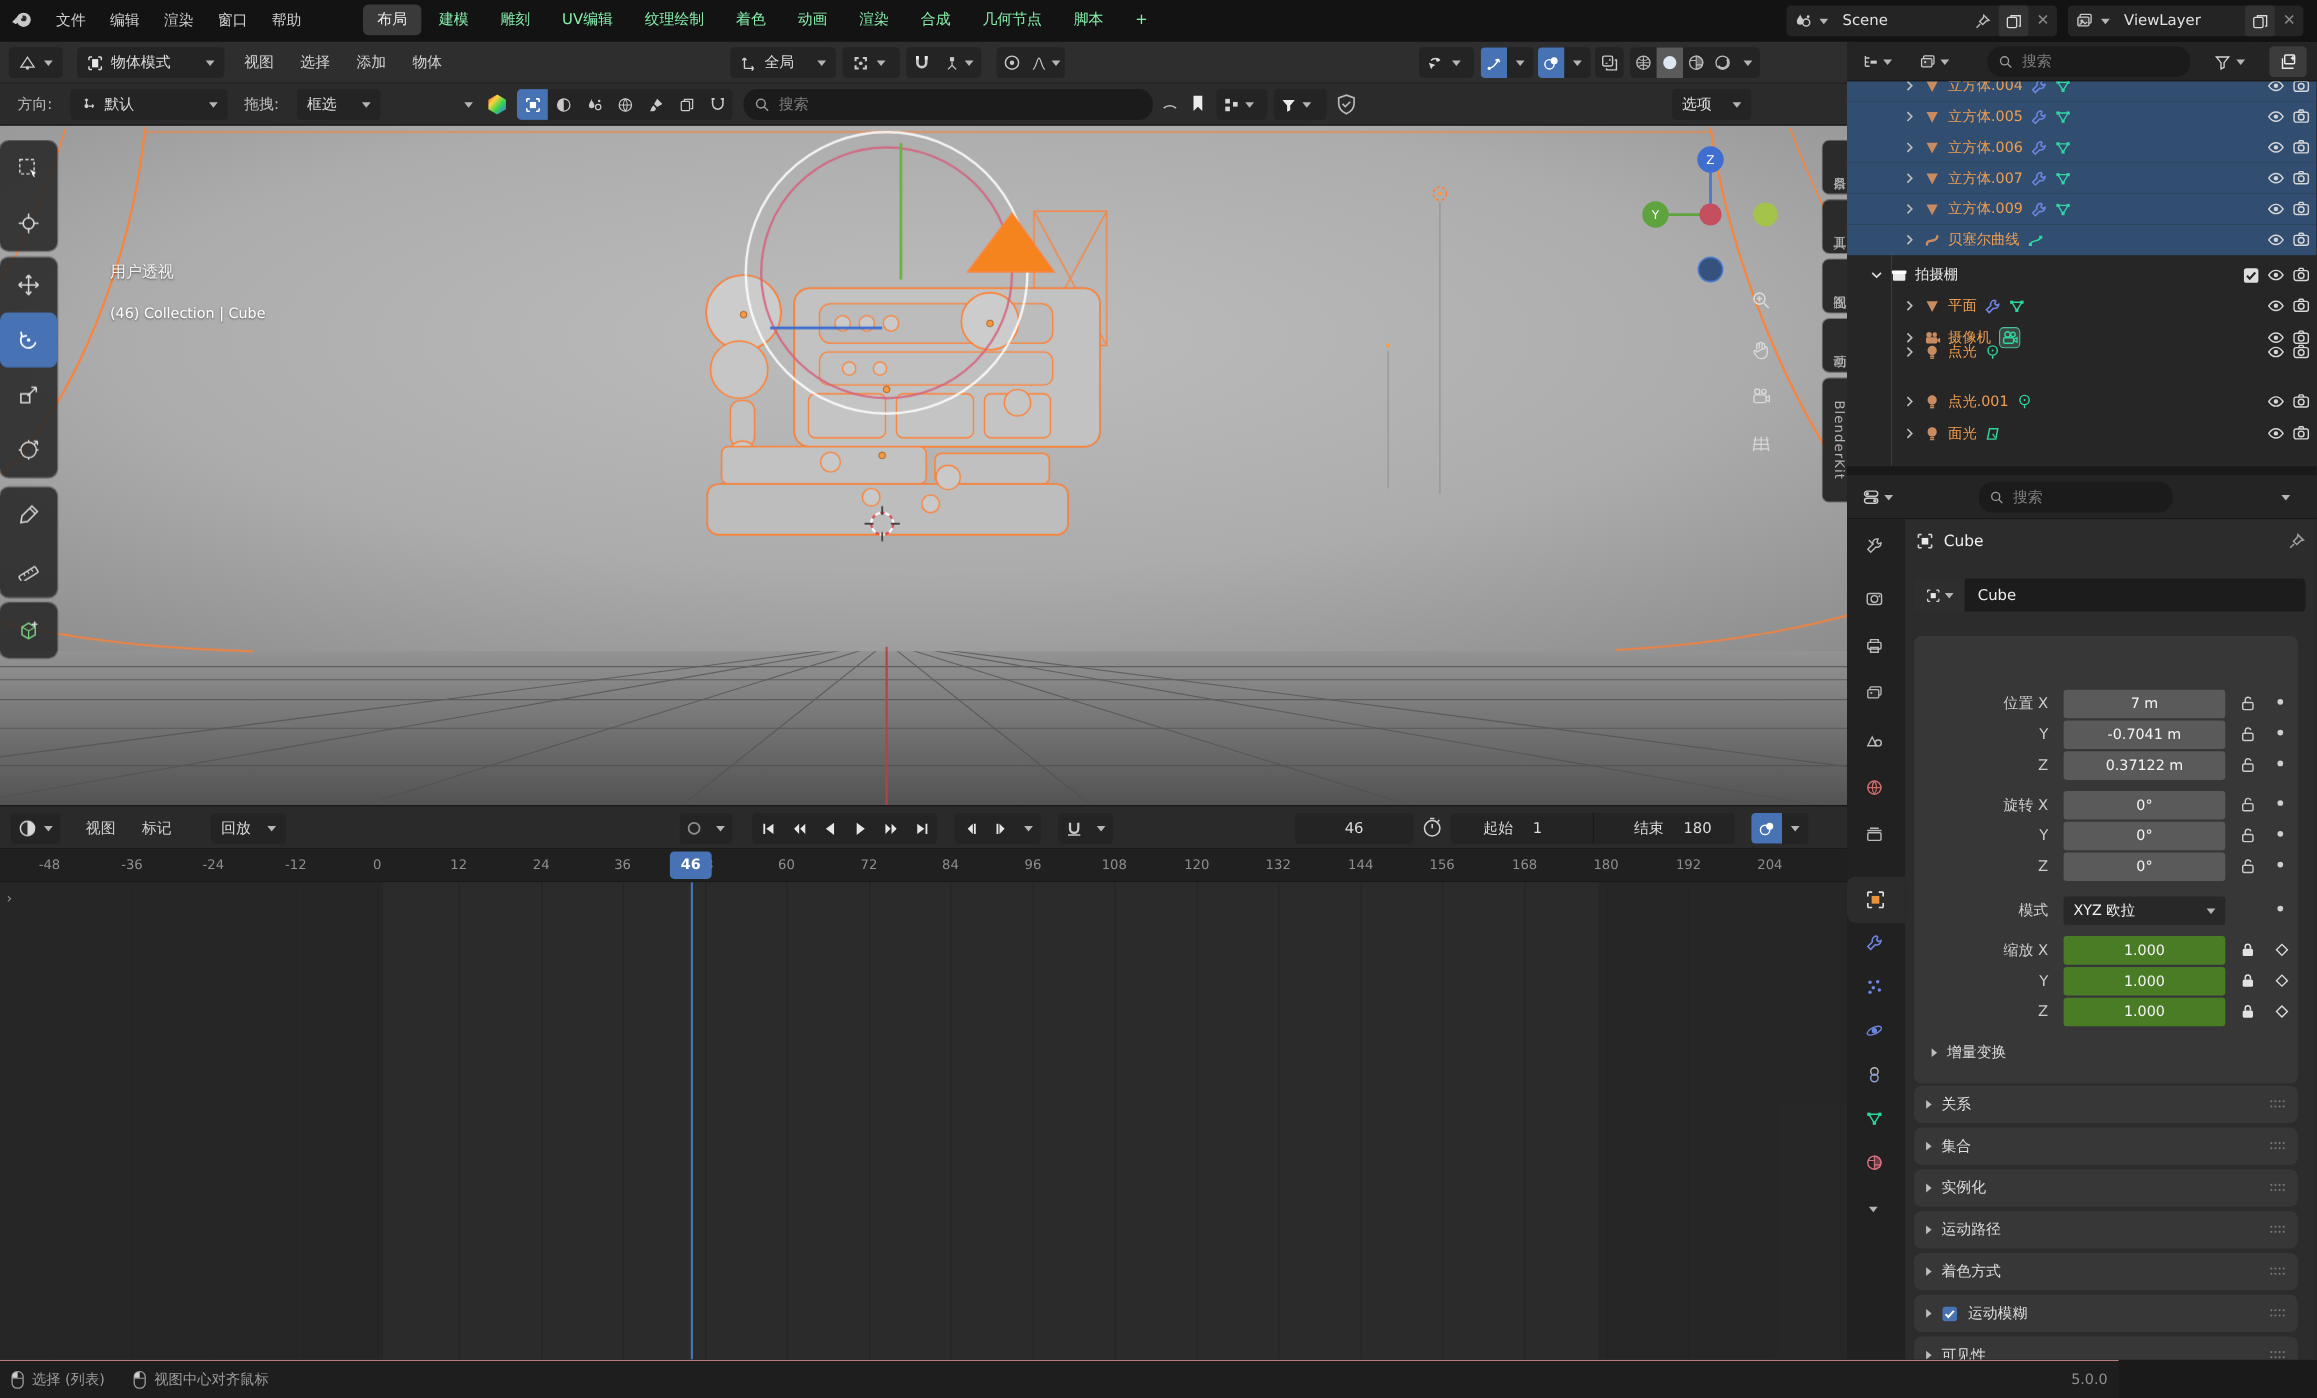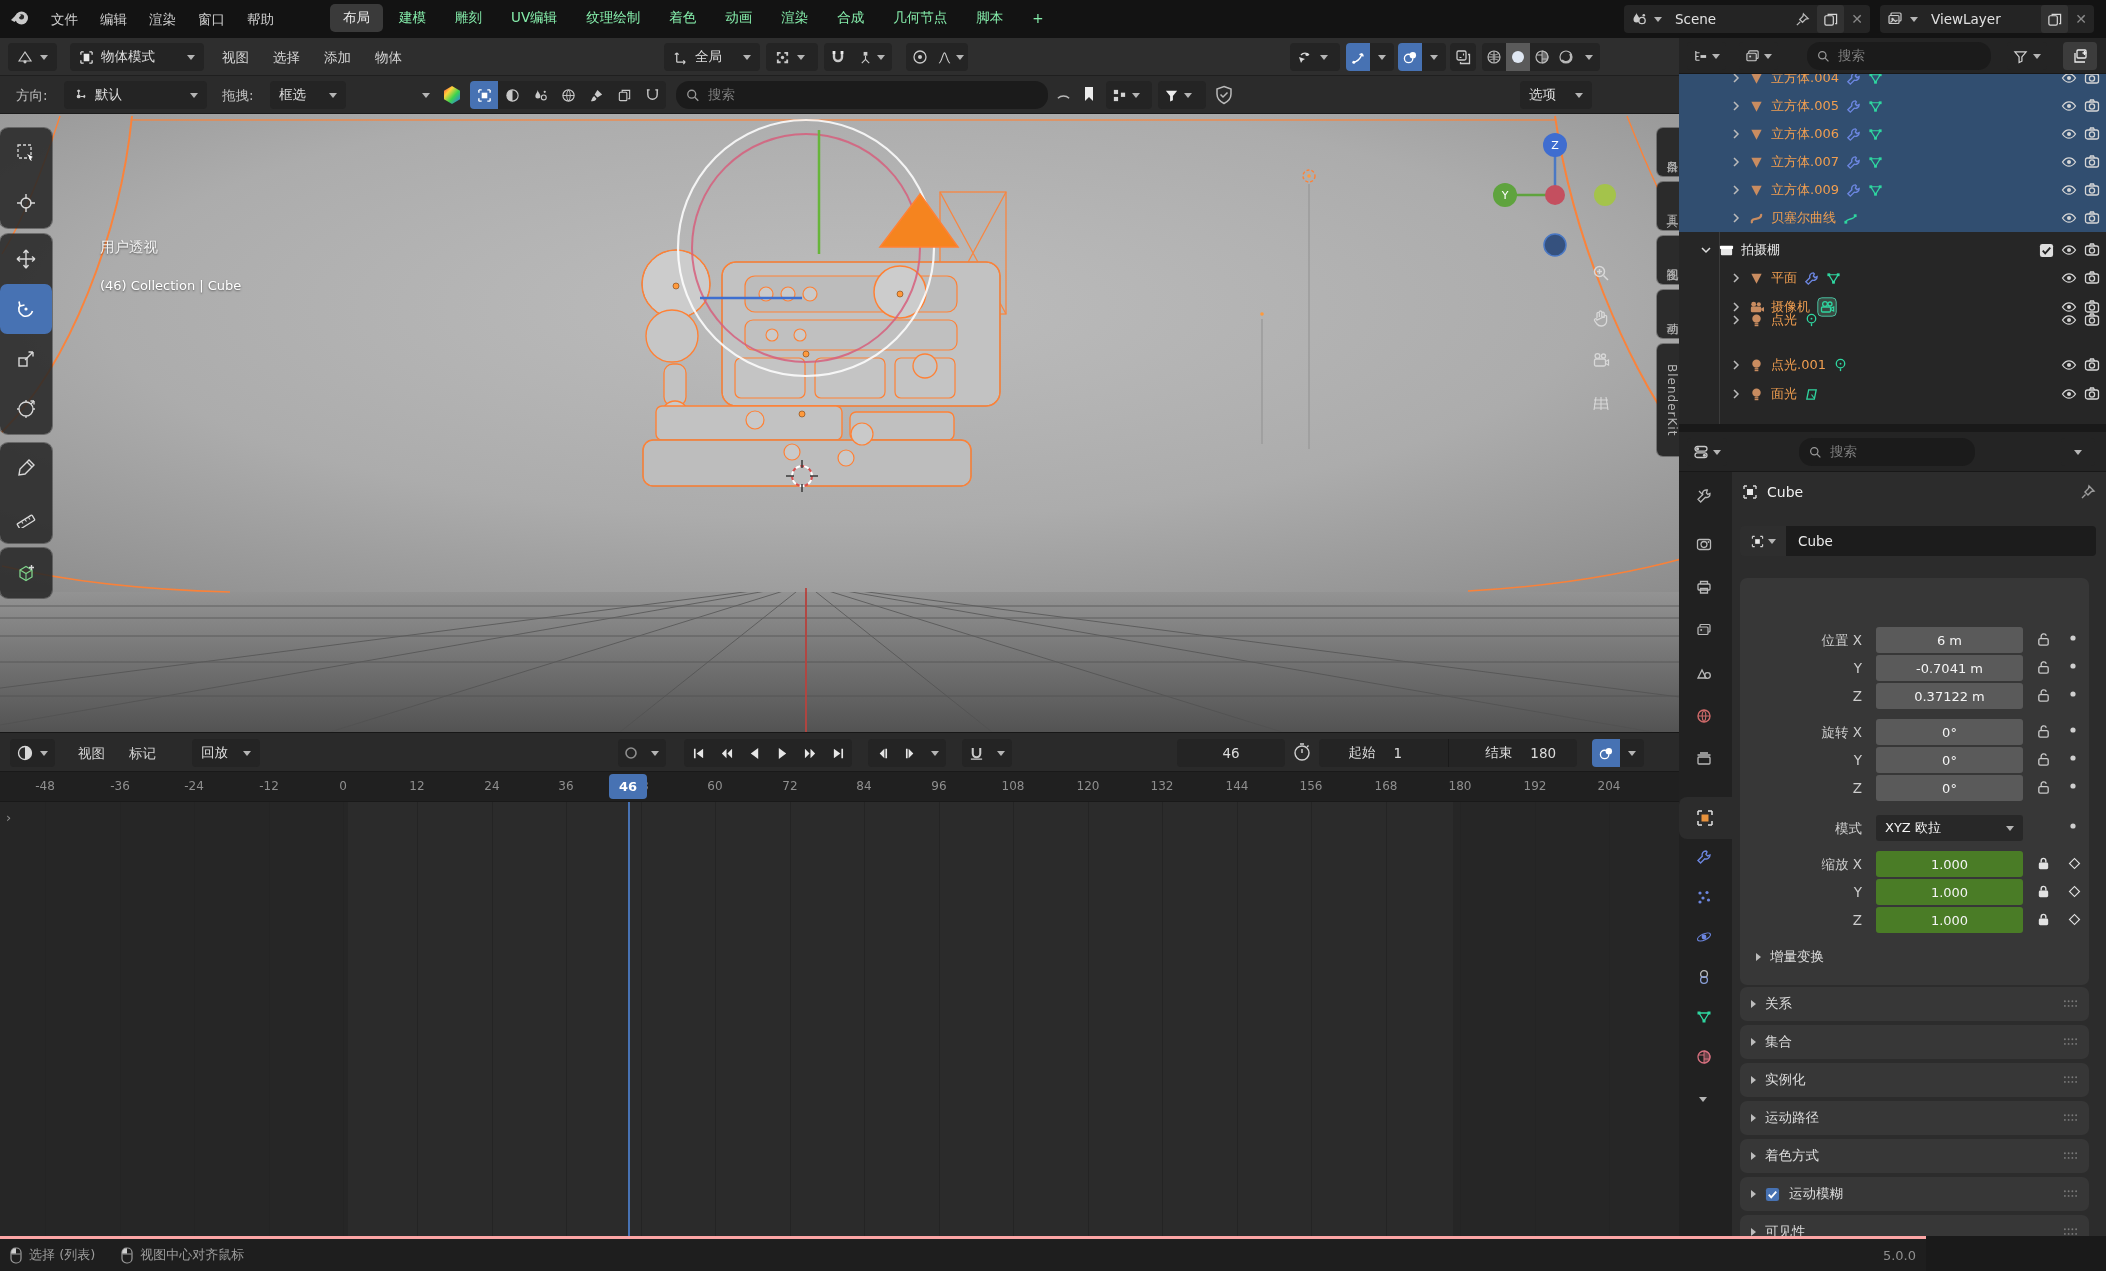--- a/index.html
+++ b/index.html
@@ -58,21 +58,21 @@
 .pfield.pdrop{background:#282828;justify-content:space-between;padding:0 9px}
 .plock{position:absolute;left:286px;top:5px}
 .pkey{position:absolute;left:318px;top:6px}
 
 #ruler{left:0;top:772px;width:1687px;height:30px;background:#202020;border-bottom:1px solid #191919}
 .tick{position:absolute;top:7px;width:48px;text-align:center;font-size:12px;color:#8f8f8f}
 #tl-body{left:0;top:802px;width:1687px;height:434px;background:#2b2b2b;overflow:hidden}
 .gline{position:absolute;top:0;bottom:0;width:1px;background:#242424}
 .orange{color:#f09e50}
 
-#statusbar{left:0;top:1236px;width:1926px;height:35px;background:#1e1e1e;border-top:3px solid #fca5a5;display:flex;align-items:center;padding:0 10px;gap:26px;color:#9c9c9c;font-size:13px}
+#statusbar{left:0;top:1236px;width:1926px;height:35px;background:#1e1e1e;border-top:1px solid #fca5a5;display:flex;align-items:center;padding:0 10px;gap:26px;color:#9c9c9c;font-size:13px}
 .sb-item{display:flex;align-items:center;gap:7px}
 </style>
 </head>
 <body>
 
 <div id="app">
 
   <div id="topbar" class="abs flex">
     <span class="abs" style="left:10px;top:7px">
       <svg class="i20" viewBox="0 0 20 20">
@@ -1305,21 +1305,21 @@
       <span class="flex" style="flex:1;height:30px;background:#1c1c1c;border-radius:0 4px 4px 0;padding:0 12px;color:#ececec;font-size:13.5px">Cube</span>
     </div>
 
     <div class="panel" id="transform-panel" style="top:106px;height:407px">
       <div class="flex abs" style="left:16px;top:370px;gap:9px">
         <span class="pc-ar"></span>
         <span style="color:#dcdcdc;font-size:13.5px">增量变换</span>
       </div>
     <div class="prow" style="top:49px">
           <span class="plabel">位置 X</span>
-          <div class="pfield">6 m</div>
+          <div class="pfield">7 m</div>
           <span class="plock">
             <svg class="i15" viewBox="0 0 16 16">
               <rect x="3" y="7" width="10" height="7" rx="1.5" fill="none" stroke="#c9c9c9" stroke-width="1.4"></rect>
               <path d="M5.5 7V4.5A2.8 2.8 0 0111 4" fill="none" stroke="#c9c9c9" stroke-width="1.4"></path>
             </svg>
           </span>
           <span class="pkey">
             <svg class="i10" viewBox="0 0 10 10">
               <circle cx="5" cy="5" r="2.6" fill="#cfcfcf"></circle>
             </svg>

